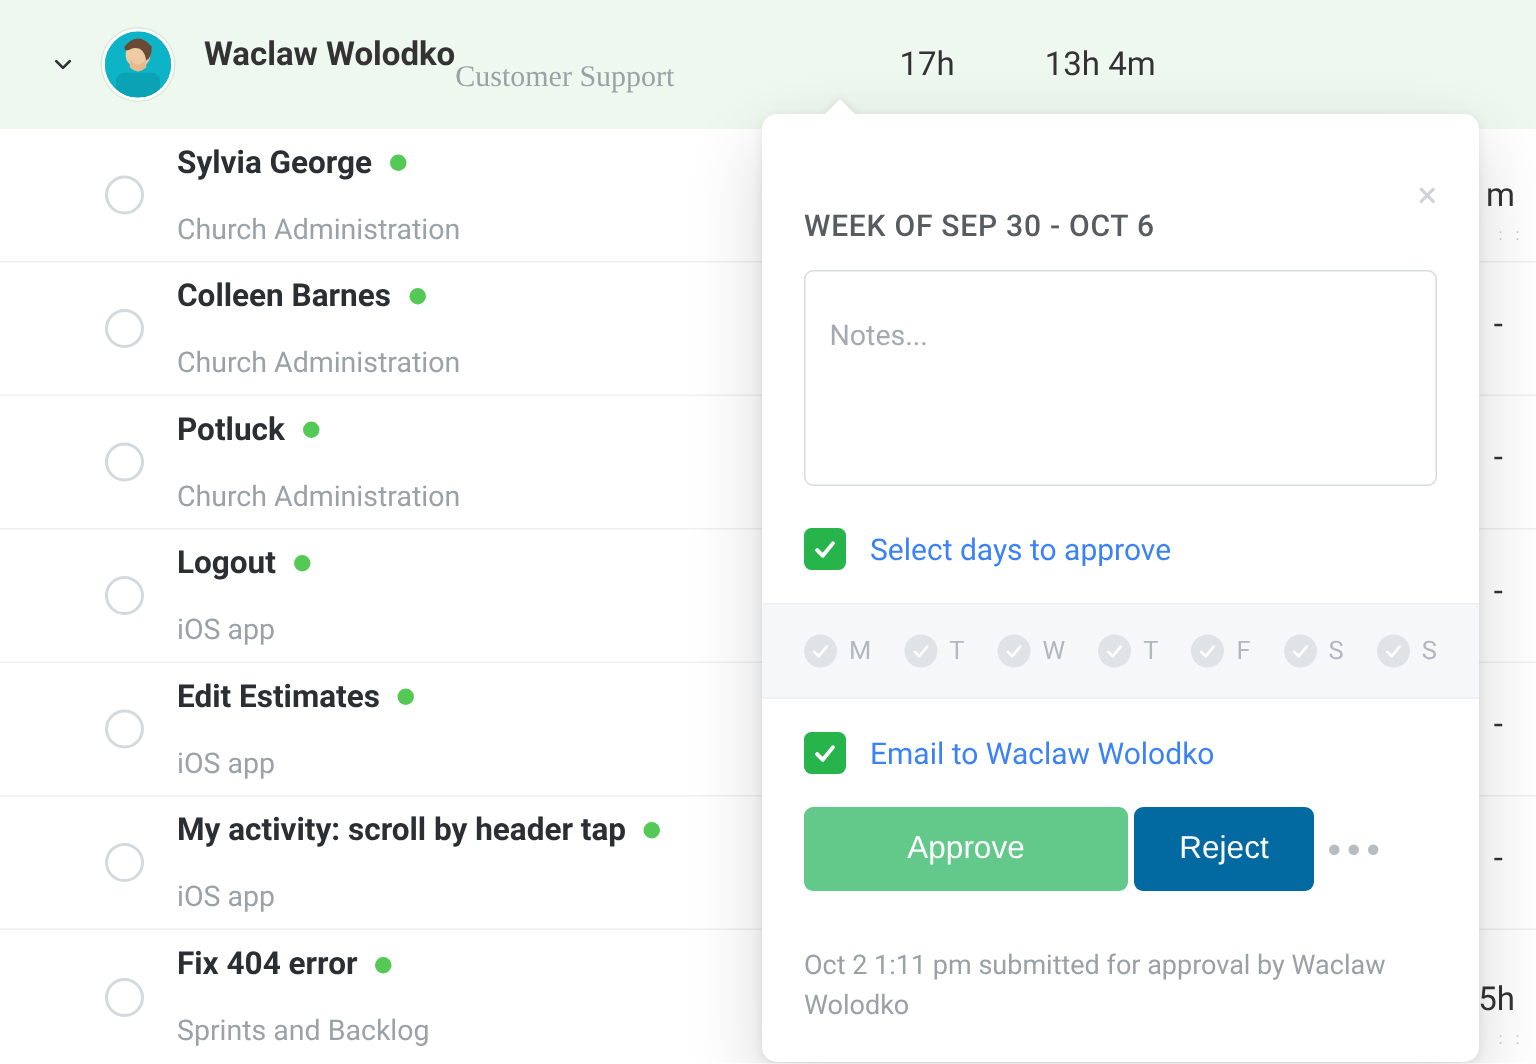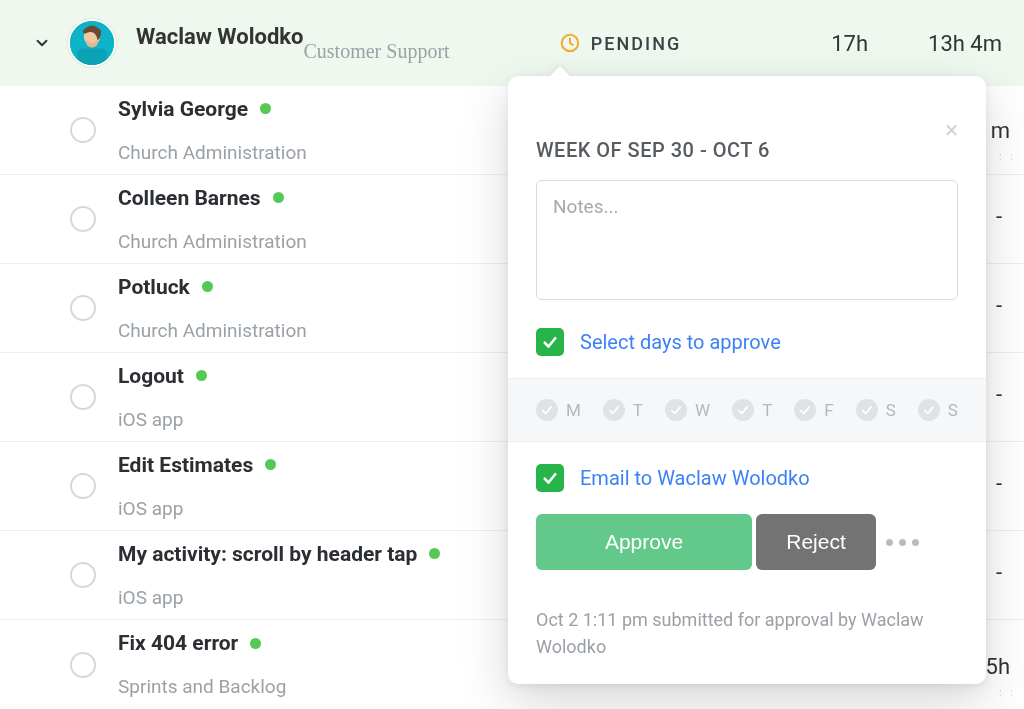--- a/index.html
+++ b/index.html
@@ -31,34 +31,34 @@
   .dot { width: 11px; height: 11px; border-radius: 50%; background: #55c955; }
   .task-sub { font-size: 19px; color: #9aa1a7; }
 
   
   .popover { position:absolute; left: 508px; top: 76px; width: 478px; background:#fff; border-radius: 10px; box-shadow: 0 18px 50px rgba(0,0,0,.16), 0 2px 8px rgba(0,0,0,.08); padding: 0; }
   .popover::before { content:""; position:absolute; top:-10px; left: 40px; width:0; height:0; border-left:12px solid transparent; border-right:12px solid transparent; border-bottom:12px solid #fff; filter: drop-shadow(0 -2px 2px rgba(0,0,0,.06)); }
   .pop-inner { padding: 22px 28px 20px 28px; }
   .pop-head { display:flex; align-items:center; justify-content:space-between; margin-bottom: 18px; }
   .pop-title { font-size: 20px; letter-spacing: .5px; color:#575c61; font-weight:500;margin-top:40px; }
   .pop-close { color:#cfd3d7; font-size:24px; cursor:pointer; line-height:1; }
-  .notes { width: 100%; height: 120px; border: 1px solid #d7dbdf; border-radius: 6px; padding: 14px 16px; font-size: 19px; color:#14532d; resize: none; font-family: inherit; }
+  .notes { width: 100%; height: 144px; border: 1px solid #d7dbdf; border-radius: 6px; padding: 31px 16px; font-size: 19px; color:#14532d; resize: none; font-family: inherit; }
   .notes::placeholder { color:#a4aab0; }
   .check-row { display:flex; align-items:center; gap: 16px; margin-top: 24px; }
   .chk { width: 28px; height: 28px; border-radius: 5px; background:#27b54b; display:flex; align-items:center; justify-content:center; cursor:pointer; flex-shrink:0; }
   .chk svg { width: 18px; height: 18px; }
   .chk-label { font-size: 20px; color:#3b82f6; }
   .days-band { margin: 22px -28px 0 -28px; padding: 20px 28px; background:#f6f7f8; border-top:1px solid #edeff1; border-bottom:1px solid #edeff1; display:flex; justify-content: space-between; }
   .day { display:flex; align-items:center; gap:8px; color:#b2b8bd; font-size: 17px; }
   .day-c { width: 22px; height: 22px; border-radius:50%; background:#dfe3e6; display:flex; align-items:center; justify-content:center; }
   .day-c svg { width:14px; height:14px; }
   .actions { display:flex; align-items:center; gap: 4px; margin-top: 22px; }
   .btn { flex: 0 0 auto; height: 56px; border:none; border-radius:6px; font-size:21px; font-weight:500; cursor:pointer; color:#fff; }
   .btn-approve { background:#63c98a; width: 216px; }
-  .btn-reject { background:#737373; width: 120px; }
+  .btn-reject { background:#0369a1; width: 120px; }
   .more { margin-left: 6px; color:#b7bcc1; font-size: 4px; display:flex; gap:6px; cursor:pointer; }
   .more span{ width:7px; height:7px; background:#b7bcc1; border-radius:50%; display:block; }
   .pop-foot { padding: 16px 28px 24px 28px; color:#9aa0a6; font-size:18px; line-height:1.5; }
 </style>
 </head>
 <body>
 <div class="root">
 
 <div class="header-row">
   <div class="chevron">
@@ -71,29 +71,20 @@
           <rect width="48" height="48" fill="#0db4c7"></rect>
           <circle cx="24" cy="17" r="9" fill="#efcba3"></circle>
           <path d="M18 20 q6 8 12 0 v6 q-6 6 -12 0z" fill="#e8b98f"></path>
           <path d="M14 11 q10 -12 20 0 q0 8 -4 10 q-2 -12 -12 -8 q-4 2 -4 -2z" fill="#6a4a35"></path>
           <rect x="8" y="30" width="32" height="18" rx="6" fill="#0aa2b4"></rect>
         </svg>
   </div>
   <div class="header-names">
     <div class="header-name">Waclaw Wolodko</div>
     <div class="header-role">Customer Support</div>
-  </div>
-  <div class="header-status">
-    <span class="status-icon">
-      <svg viewBox="0 0 24 24" fill="none" stroke="#f0ad2e" stroke-width="2.2">
-            <circle cx="12" cy="12" r="9"></circle>
-            <path d="M12 7v5l3 2" stroke-linecap="round"></path>
-          </svg>
-    </span>
-    <span class="status-text">PENDING</span>
   </div>
   <div class="header-time1">17h</div>
   <div class="header-time2">13h 4m</div>
 </div>
 
 <div class="task-list">
   <div class="task-row">
     <div class="task-radio"></div>
     <div class="task-text">
       <div class="task-title-line">

